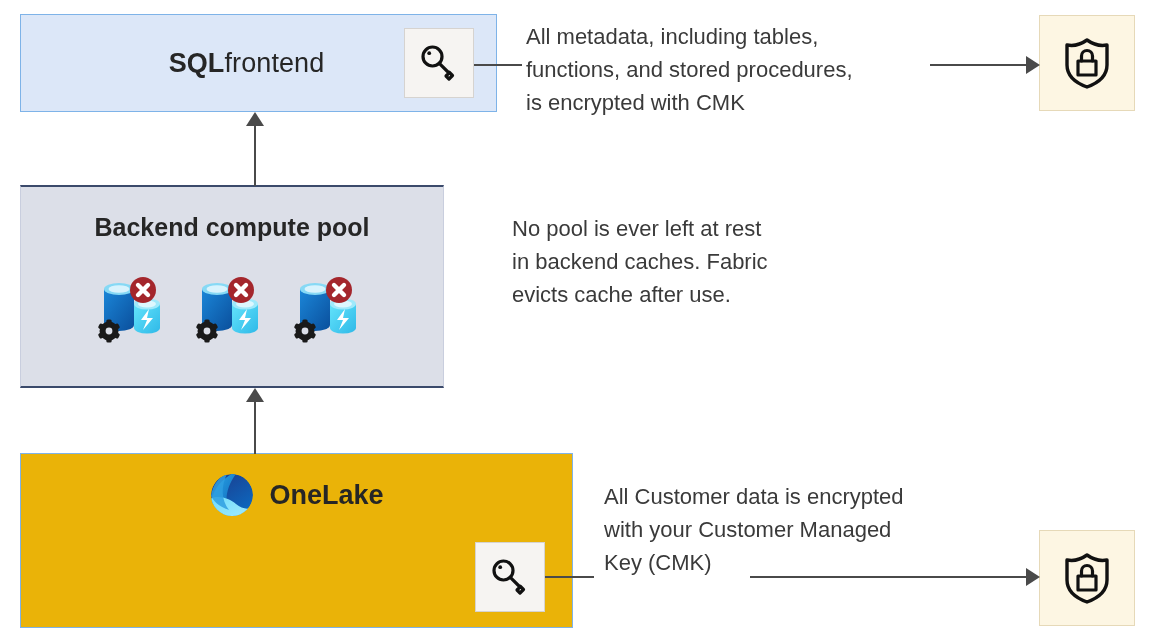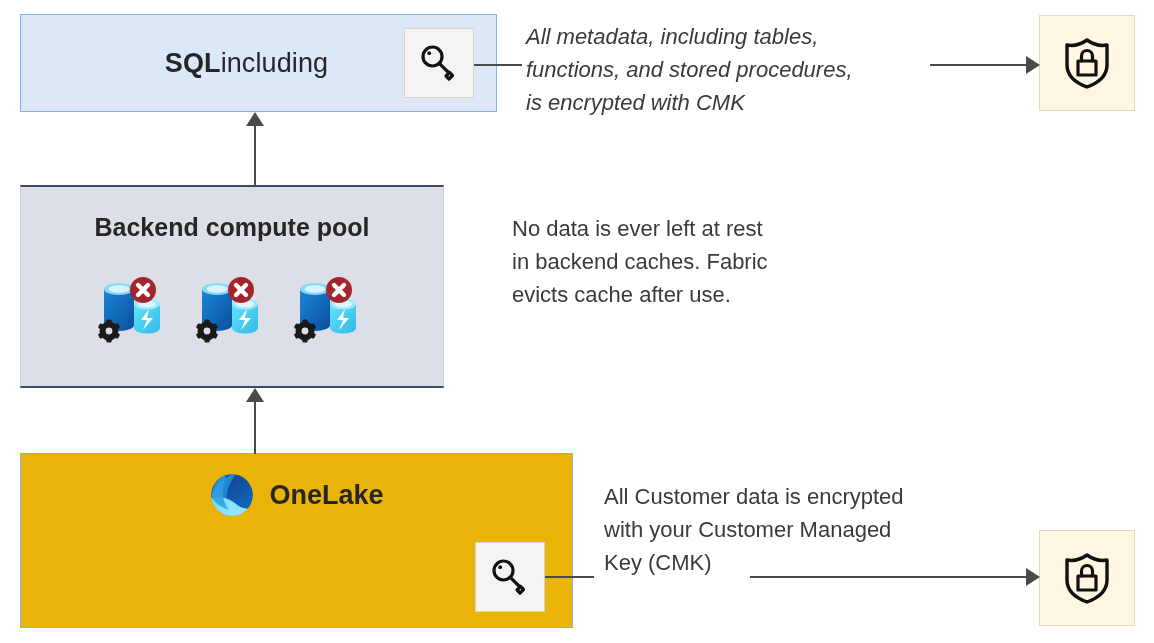--- a/index.html
+++ b/index.html
@@ -63,21 +63,21 @@
     box-sizing:border-box;display:flex;align-items:center;justify-content:center;
   }
   .shield-chip.top{left:1039px;top:15px;width:96px;height:96px;}
   .shield-chip.bottom{left:1039px;top:530px;width:96px;height:96px;}
 
   
   .note{
     position:absolute;font-size:22px;line-height:33px;color:#3a3a3a;
     white-space:pre-line;
   }
-  .note-meta{left:526px;top:20px;width:400px;font-style:italic;}
+  .note-meta{left:526px;top:20px;width:400px;}
   .note-cache{left:512px;top:212px;width:340px;}
   .note-onelake{left:604px;top:480px;width:390px;}
 
   
   .conn{position:absolute;background:#4a4a4a;}
   .conn-h{height:2px;}
   .conn-v{width:2px;}
 
   .arrowhead-up{
     position:absolute;width:0;height:0;
@@ -104,21 +104,21 @@
   }
 </style>
 </head>
 <body>
 
 <div class="canvas">
 
   <div class="box sql-box">
     <div class="sql-title">
       <b>SQL</b>
-        <span class="reg"> including</span>
+        <span class="reg"> frontend</span>
     </div>
   </div>
 
   <div class="key-chip top">
     <svg width="46" height="46" viewBox="0 0 46 46">
       <g fill="none" stroke="#111" stroke-width="3.2" stroke-linejoin="round" stroke-linecap="round">
         <circle cx="16.5" cy="16.5" r="9.5"></circle>
         <path d="M23.3 23.3 L33 33 L30 36 L33 39 L36.5 35.5 L33.2 32.2"></path>
       </g>
       <circle cx="13.2" cy="13.2" r="1.9" fill="#111"></circle>
@@ -281,21 +281,21 @@
     <svg width="56" height="56" viewBox="0 0 56 56">
       <path d="M28 5 C 21 10, 13 11, 8 10 v20 c0 11, 9 18, 20 22 c11 -4, 20 -11, 20 -22 V10 c-5 1, -13 0, -20 -5 z" fill="none" stroke="#111" stroke-width="3.4" stroke-linejoin="round"></path>
       <rect x="19" y="26" width="18" height="14" fill="none" stroke="#111" stroke-width="3.2" stroke-linejoin="round"></rect>
       <path d="M22.5 26 v-5 a5.5 5.5 0 0 1 11 0 v5" fill="none" stroke="#111" stroke-width="3.2" stroke-linecap="round"></path>
     </svg>
   </div>
 
   <div class="note note-meta">All metadata, including tables,
 functions, and stored procedures,
 is encrypted with CMK</div>
-  <div class="note note-cache">No data is ever left at rest
+  <div class="note note-cache">No pool is ever left at rest
 in backend caches. Fabric
 evicts cache after use.</div>
   <div class="note note-onelake">All Customer data is encrypted
 with your Customer Managed
 Key (CMK)</div>
 
   <div class="conn conn-v" style="left:254px;top:126px;height:60px;"></div>
   <div class="arrowhead-up" style="left:246px;top:112px;"></div>
 
   <div class="conn conn-v" style="left:254px;top:402px;height:52px;"></div>

